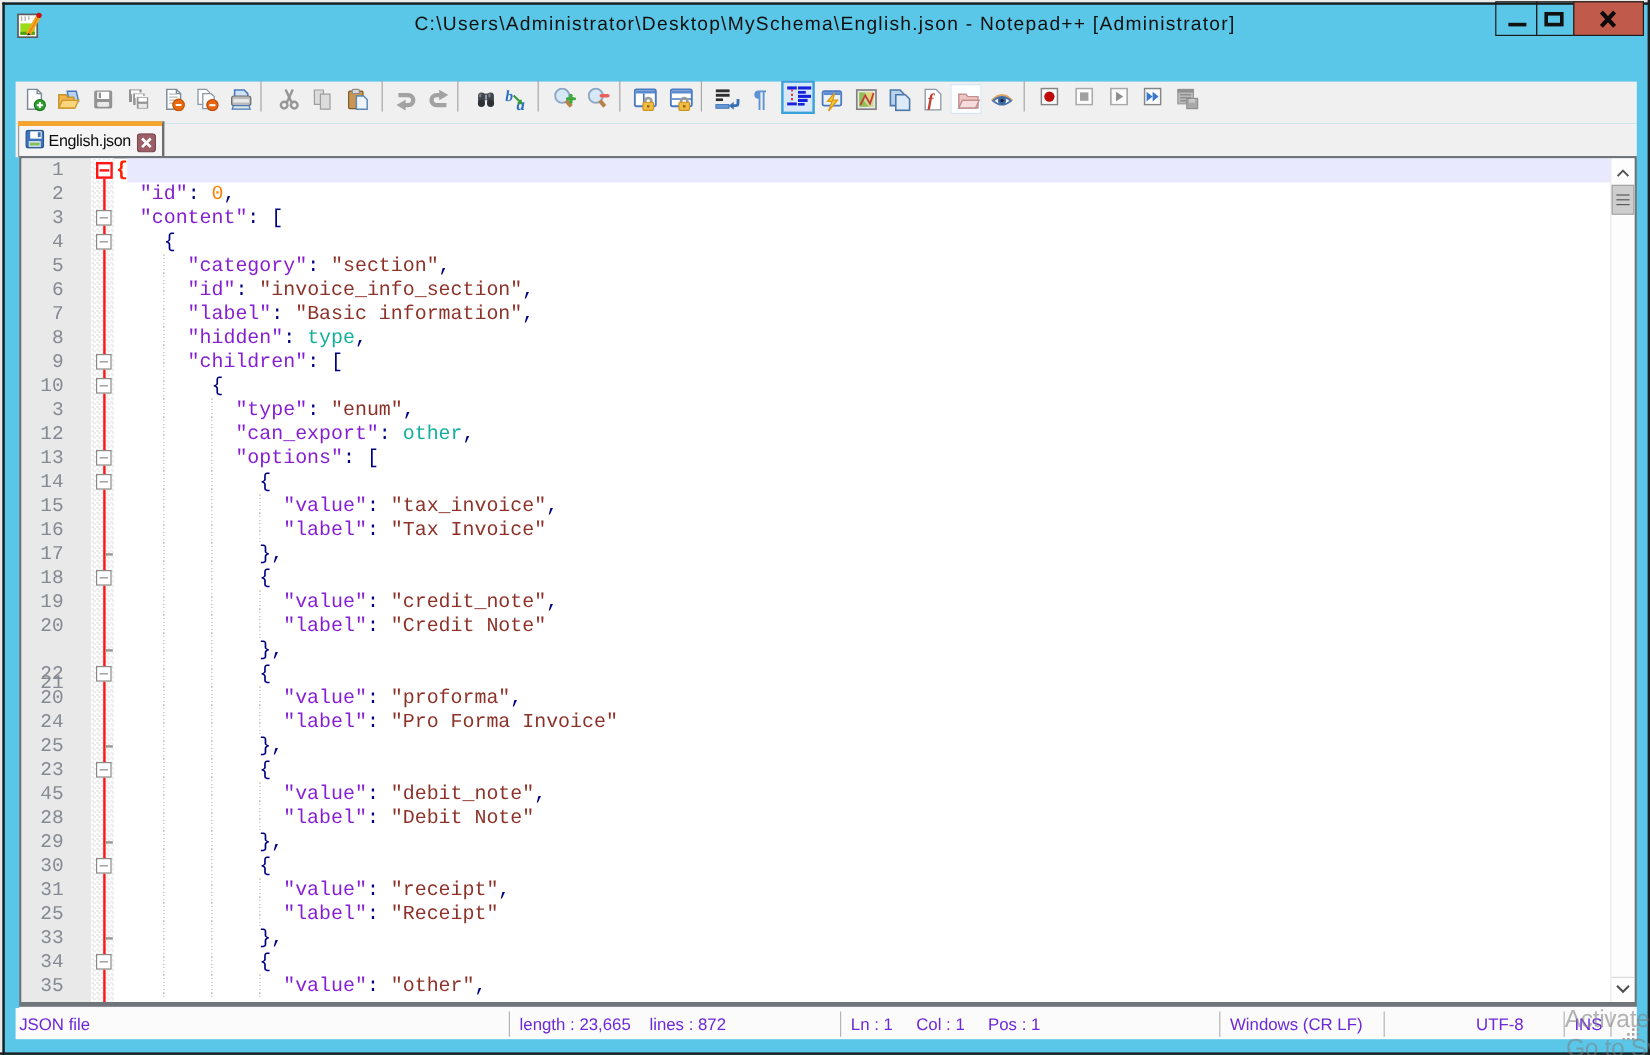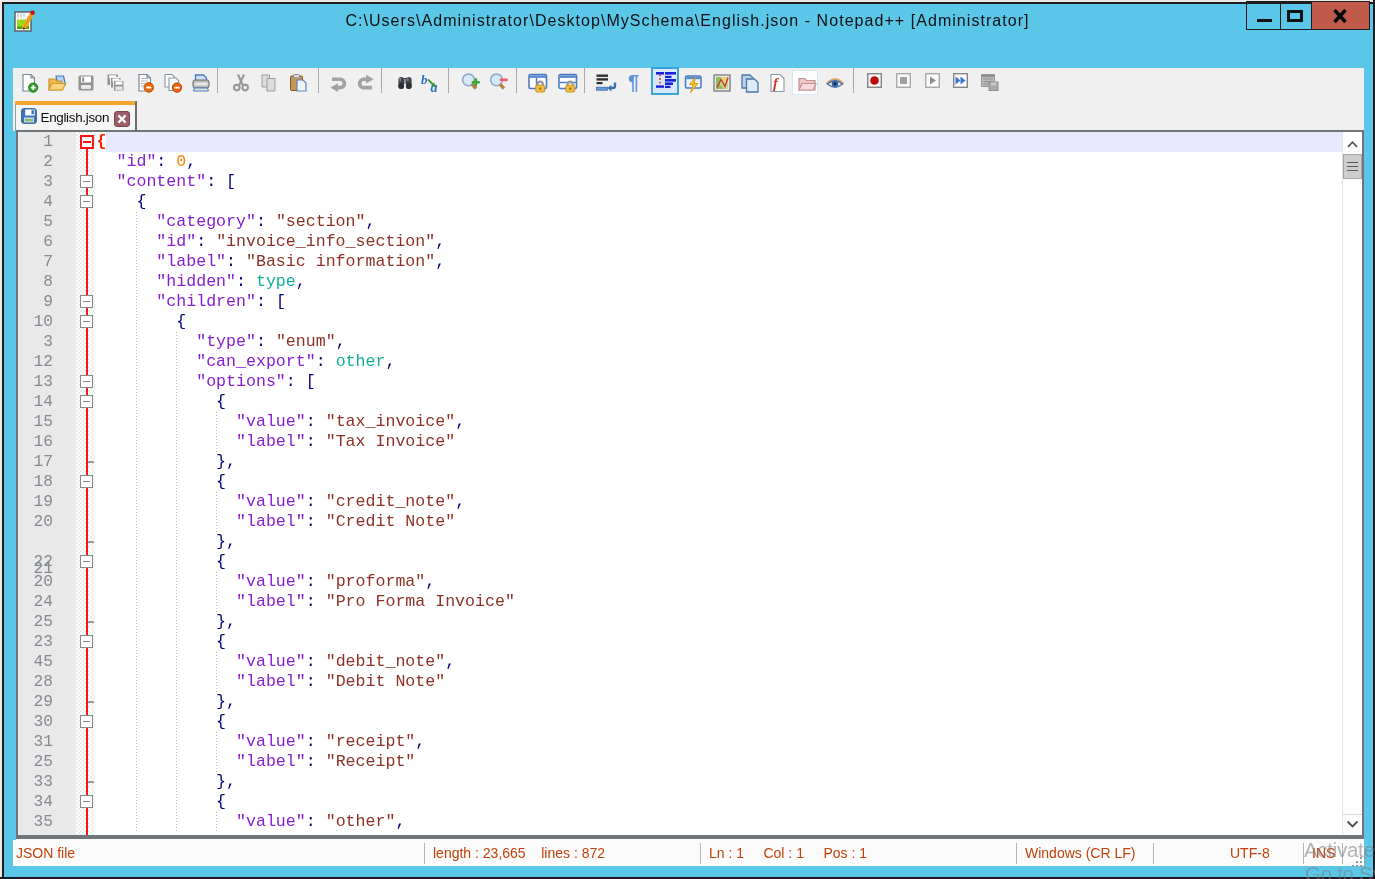--- a/index.html
+++ b/index.html
@@ -1,19 +1,19 @@
 <!DOCTYPE html>
 <html><head><meta charset="utf-8"><style>
 *{margin:0;padding:0;box-sizing:content-box}
 html,body{width:1375px;height:879px;overflow:hidden;background:#2e2e2e;
   font-family:"Liberation Sans",sans-serif;}
 #win{position:absolute;left:0;top:0;width:1375px;height:879px;}
 .abs{position:absolute}
 .mi{position:absolute;top:0;height:100%;display:flex;align-items:center;font-size:15px;color:#111}
-.st{position:absolute;top:0;height:100%;display:flex;align-items:center;font-size:14px;color:#c2410c}
+.st{position:absolute;top:0;height:100%;display:flex;align-items:center;font-size:14px;color:#6d28d9}
 .cl{position:absolute;left:96.6px;height:20px;line-height:20px;white-space:pre;
    font-family:"Liberation Mono",monospace;font-size:16.6px;color:#000080}
 .ln{position:absolute;left:18px;width:35px;height:20px;line-height:20px;text-align:right;
    font-family:"Liberation Mono",monospace;font-size:16.2px;color:#858a92}
 .k{color:#861fd4} .s{color:#8d3228} .p{color:#000080} .n{color:#ff8000} .b{color:#14af9b}
 .m{color:#ff2000;font-weight:bold}
 </style></head><body>
 <div id="win">
 
  <div class="abs" style="left:0;top:0;width:1375px;height:879px;background:#5ac7e8"></div>

